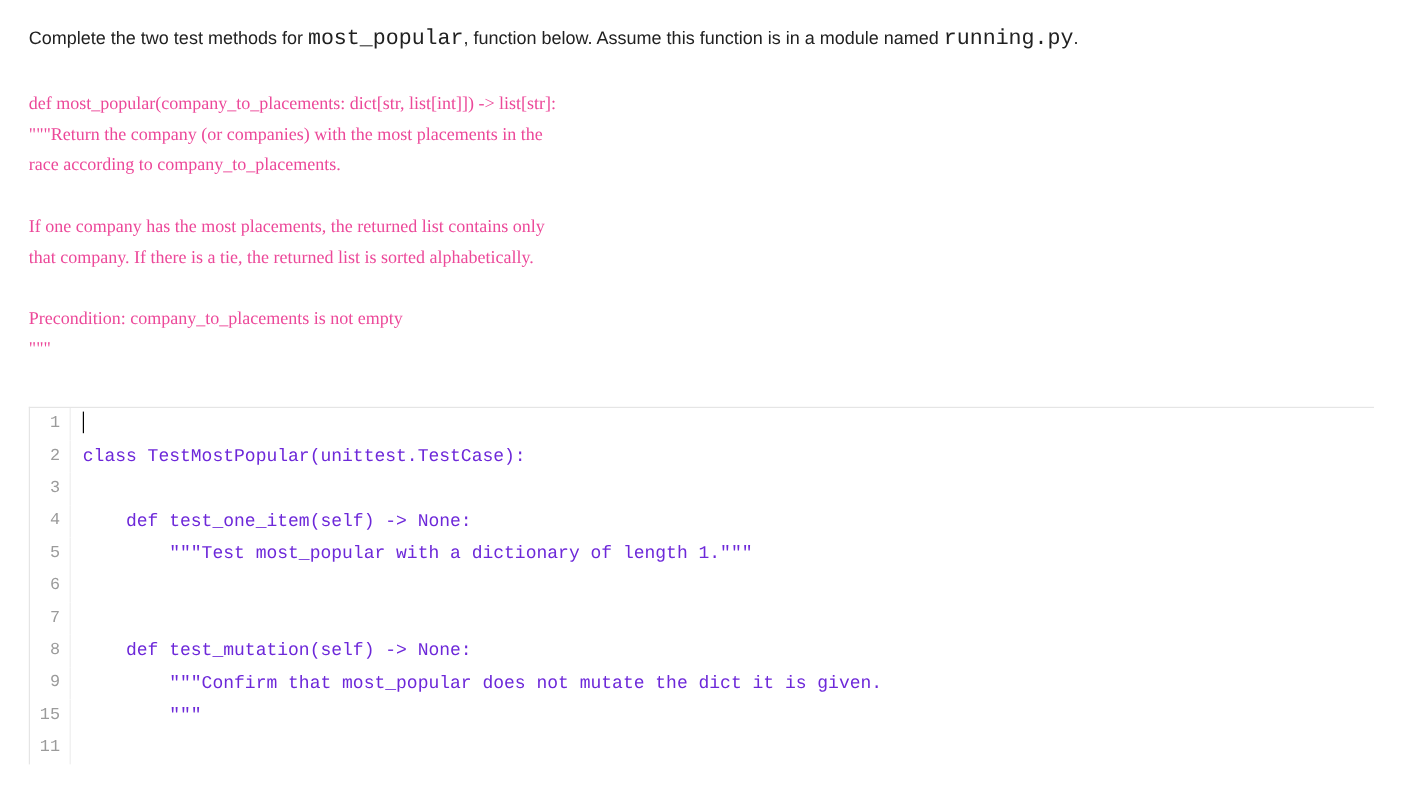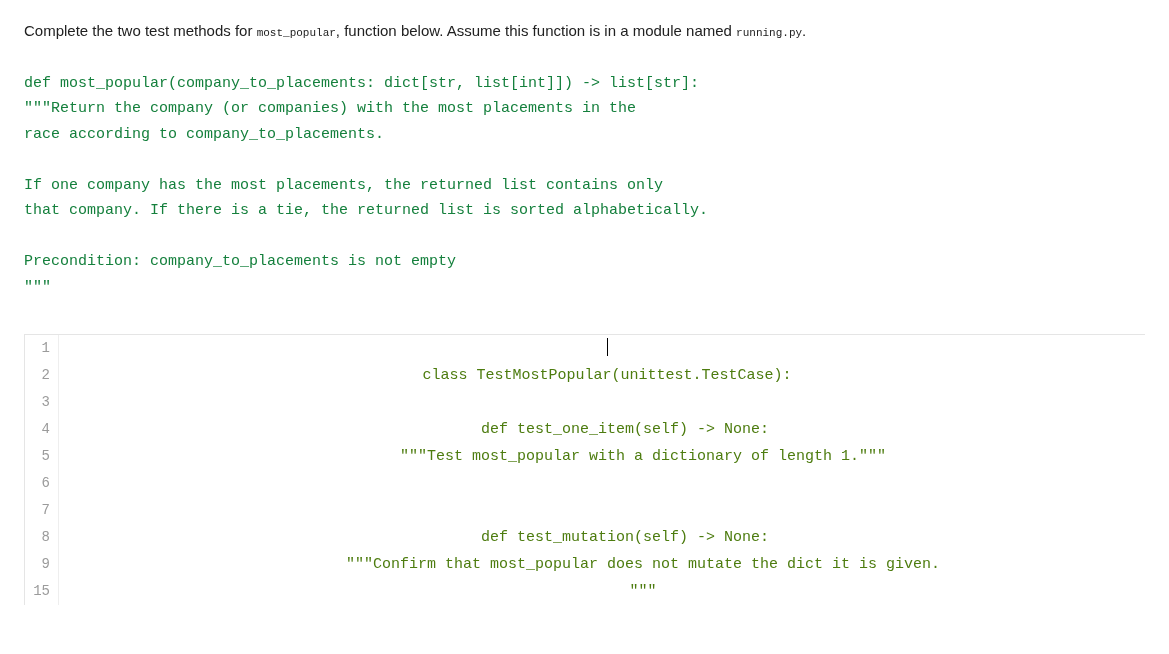--- a/index.html
+++ b/index.html
@@ -12,29 +12,29 @@
     width: 1169px;
     box-sizing: border-box;
   }
   .intro-text {
     font-size: 15px;
     line-height: 1.5;
     margin-bottom: 28px;
   }
   .intro-text .code-inline {
     font-family: "Courier New", Courier, monospace;
-    font-size: 11px;
+    font-size: 18px;
   }
   .docblock {
-    font-family: Liberation Mono, monospace;
+    font-family: Liberation Serif, serif;
     font-size: 15px;
     line-height: 1.7;
     white-space: pre;
     margin-bottom: 34px;
-    color: #15803d;
+    color: #ec4899;
   }
   .editor {
     border: 1px solid #e5e5e5;
     border-right: none;
     border-bottom: none;
   }
   .editor-row {
     display: flex;
     align-items: stretch;
     min-height: 27px;
@@ -52,22 +52,21 @@
     border-right: 1px solid #eee;
     line-height: 27px;
   }
   .code-cell {
     flex: 1;
     padding-left: 10px;
     font-family: Consolas, "Courier New", monospace;
     font-size: 15px;
     line-height: 27px;
     white-space: pre;
-    color: #4d7c0f;
-    text-align: center;
+    color: #6d28d9;
   }
   .cursor {
     display: inline-block;
     width: 1px;
     height: 18px;
     background: #000;
     vertical-align: middle;
     margin-bottom: 2px;
   }
 </style>
@@ -122,13 +121,17 @@
     <div class="code-cell">    def test_mutation(self) -&gt; None:</div>
   </div>
   <div class="editor-row">
     <div class="gutter">9</div>
     <div class="code-cell">        """Confirm that most_popular does not mutate the dict it is given.</div>
   </div>
   <div class="editor-row">
     <div class="gutter">15</div>
     <div class="code-cell">        """</div>
   </div>
+  <div class="editor-row">
+    <div class="gutter">11</div>
+    <div class="code-cell"></div>
+  </div>
 </div>
 
 </body></html>

